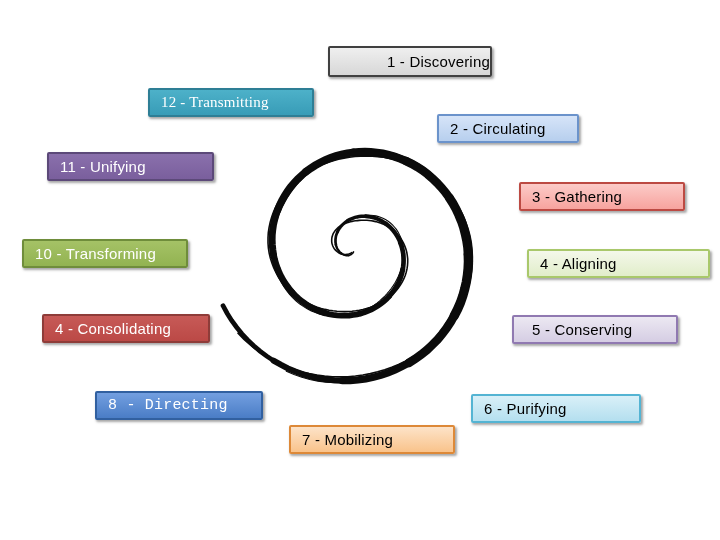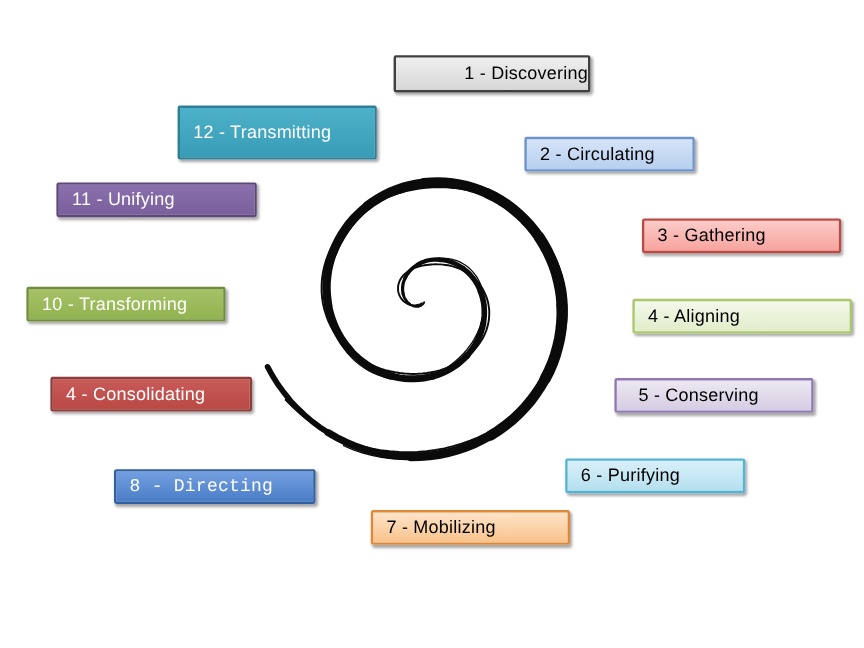--- a/index.html
+++ b/index.html
@@ -14,30 +14,30 @@
     position:absolute;z-index:1;box-sizing:border-box;
     display:flex;align-items:center;
     border:2px solid #444;border-radius:2px;
     font-size:15px;letter-spacing:.2px;
     padding-left:11px;
     box-shadow:1.5px 2px 2.5px rgba(0,0,0,.35);
     white-space:nowrap;
   }
   #b1 {left:328px;top:46px; width:164px;height:31px;justify-content:flex-end;}
   #b2 {left:437px;top:114px;width:142px;height:29px;}
-  #b3 {left:535px;top:182px;width:166px;height:29px;}
+  #b3 {left:519px;top:182px;width:166px;height:29px;}
   #b4 {left:527px;top:249px;width:183px;height:29px;}
   #b5 {left:512px;top:315px;width:166px;height:29px;}
-  #b6 {left:471px;top:382px;width:150px;height:29px;}
+  #b6 {left:471px;top:394px;width:170px;height:29px;}
   #b7 {left:289px;top:425px;width:166px;height:29px;}
   #b8 {left:95px; top:391px;width:168px;height:29px;}
   #b9 {left:42px; top:314px;width:168px;height:29px;}
   #b10{left:22px; top:239px;width:166px;height:29px;}
   #b11{left:47px; top:152px;width:167px;height:29px;}
-  #b12{left:148px;top:88px; width:166px;height:45px;}
+  #b12{left:148px;top:88px; width:166px;height:29px;font-family:Liberation Serif, serif;}
 </style>
 </head>
 <body>
 
 <div id="canvas">
 
   <svg id="spiral-svg" width="720" height="540" viewBox="0 0 720 540">
       <path d="M353.5 251.9L353.2 252.5L352.9 253.0L352.4 253.5L351.9 254.0L351.4 254.4L350.8 254.8L350.1 255.0L349.4 255.3L348.7 255.4" fill="none" stroke="#0b0b0b" stroke-linecap="round" stroke-width="1.6"></path>
       <path d="M348.7 255.4L347.9 255.5L347.1 255.5L346.3 255.5L345.4 255.3L344.6 255.1L343.7 254.8L342.9 254.4L342.0 253.9L341.2 253.3" fill="none" stroke="#0b0b0b" stroke-linecap="round" stroke-width="2.0"></path>
       <path d="M341.2 253.3L340.4 252.7L339.7 252.0L338.9 251.1L338.3 250.2L337.7 249.3L337.1 248.2L336.6 247.1L336.2 245.9L335.9 244.7" fill="none" stroke="#0b0b0b" stroke-linecap="round" stroke-width="2.4"></path>
@@ -78,21 +78,21 @@
     </div>
   <div class="phase-box" id="b4" style="background: linear-gradient(rgb(244, 248, 234), rgb(225, 237, 202)); border-color: rgb(169, 200, 107); color: rgb(0, 0, 0);">
       <span>4 - Aligning</span>
     </div>
   <div class="phase-box" id="b5" style="background: linear-gradient(rgb(236, 232, 242), rgb(213, 205, 227)); border-color: rgb(144, 121, 177); color: rgb(0, 0, 0); padding-left: 18px;">
       <span>5 - Conserving</span>
     </div>
   <div class="phase-box" id="b6" style="background: linear-gradient(rgb(217, 240, 248), rgb(180, 223, 239)); border-color: rgb(84, 180, 211); color: rgb(0, 0, 0);">
       <span>6 - Purifying</span>
     </div>
-  <div class="phase-box" id="b7" style="background: linear-gradient(rgb(253, 227, 200), rgb(249, 195, 139)); border-color: rgb(221, 137, 56); color: rgb(0, 0, 0); margin-left: 20px;">
+  <div class="phase-box" id="b7" style="background: linear-gradient(rgb(253, 227, 200), rgb(249, 195, 139)); border-color: rgb(221, 137, 56); color: rgb(0, 0, 0);">
       <span>7 - Mobilizing</span>
     </div>
   <div class="phase-box" id="b8" style="background: linear-gradient(rgb(115, 159, 224), rgb(74, 125, 198)); border-color: rgb(49, 96, 160); color: rgb(255, 255, 255); font-family: Liberation Mono, monospace;">
       <span>8 - Directing</span>
     </div>
   <div class="phase-box" id="b9" style="background: linear-gradient(rgb(199, 90, 87), rgb(187, 73, 70)); border-color: rgb(142, 60, 57); color: rgb(255, 255, 255);">
       <span>4 - Consolidating</span>
     </div>
   <div class="phase-box" id="b10" style="background: linear-gradient(rgb(165, 194, 102), rgb(146, 179, 81)); border-color: rgb(111, 141, 59); color: rgb(255, 255, 255);">
       <span>10 - Transforming</span>

